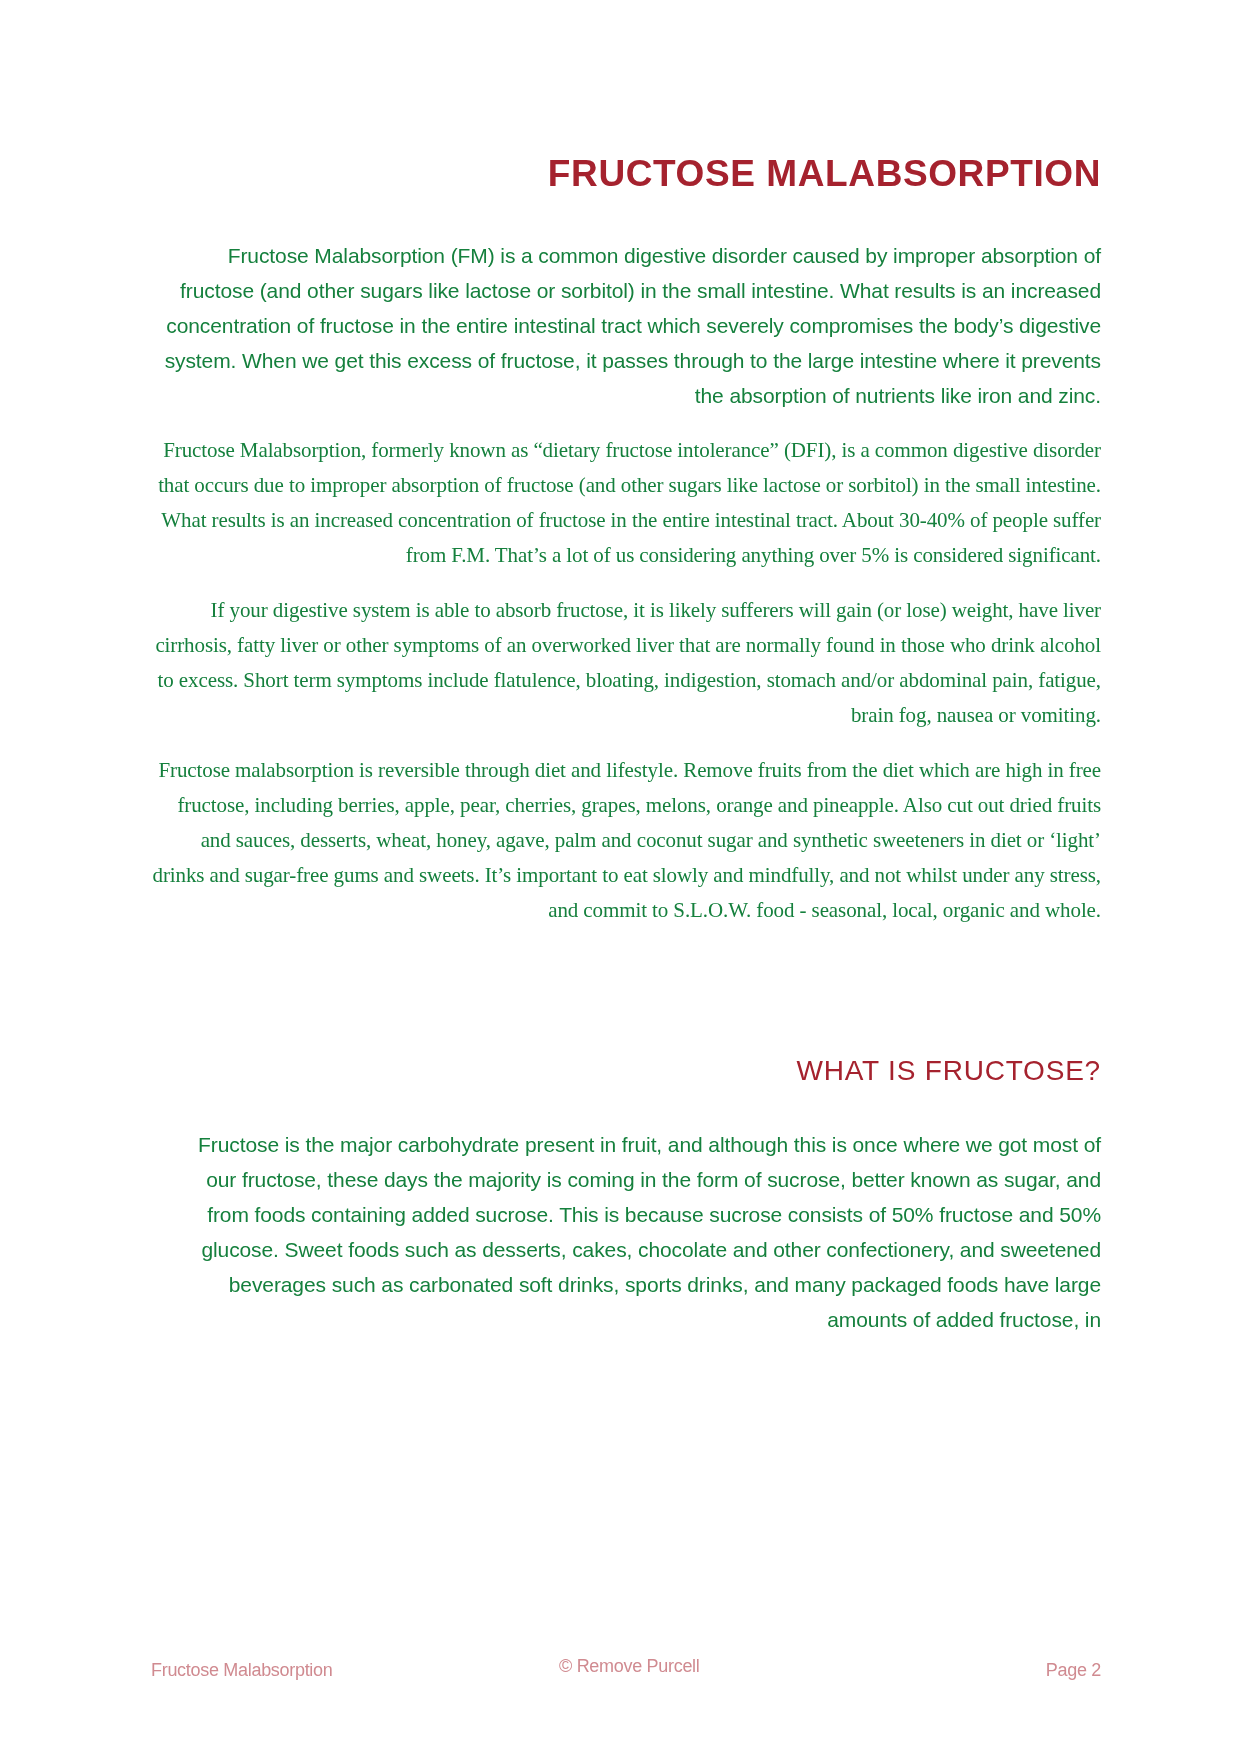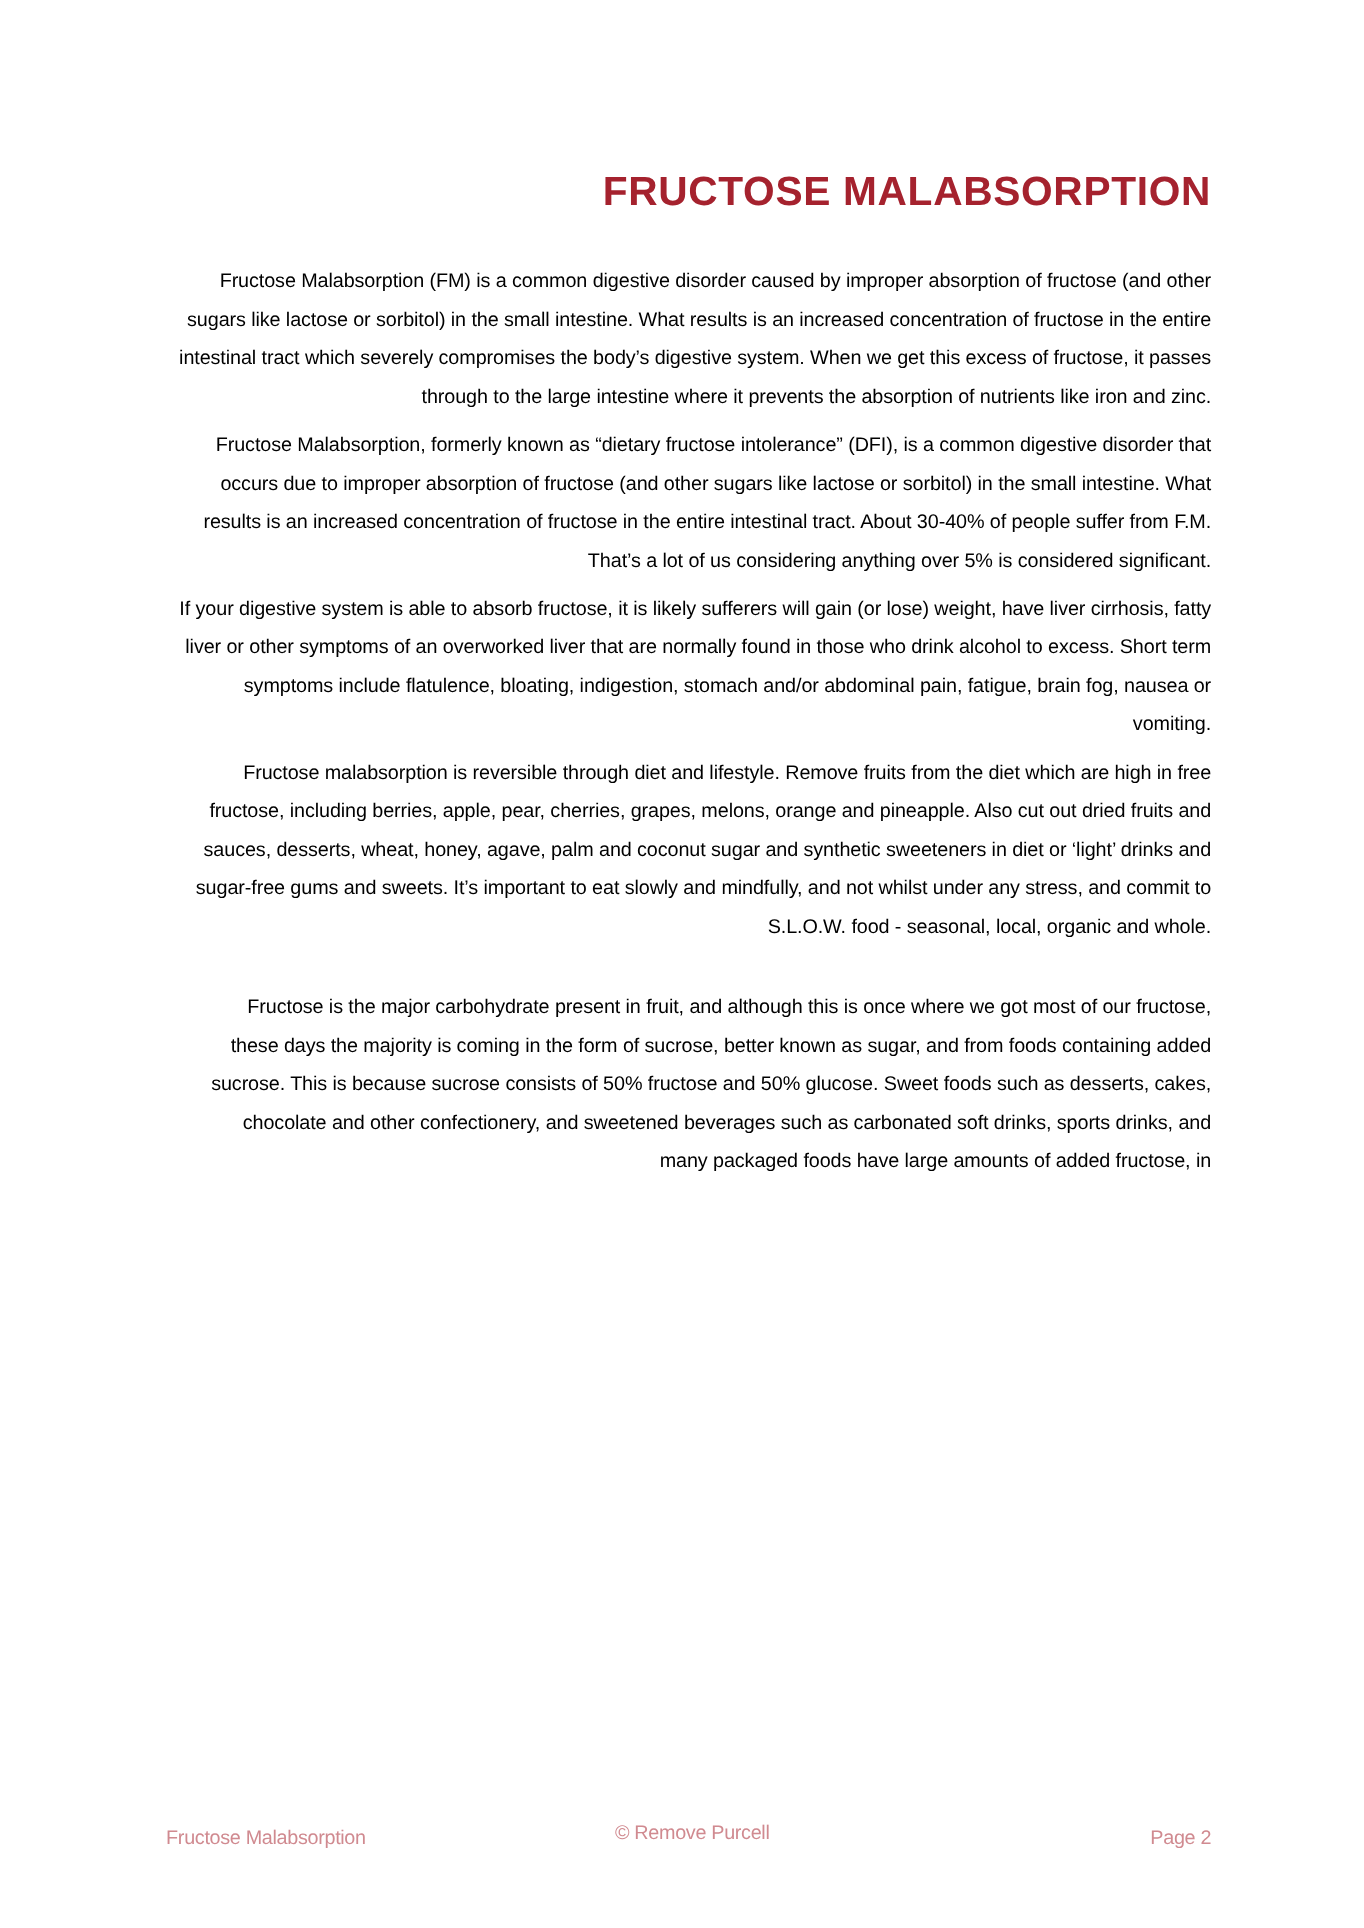--- a/index.html
+++ b/index.html
@@ -32,27 +32,27 @@
       margin: 0;
       font-family: "Liberation Sans", sans-serif;
       font-weight: bold;
       font-size: 37px;
       line-height: 44px;
       color: #A5222E;
       letter-spacing: 0.6px;
     }
     .para {
       margin: 0;
-      font-size: 18px;
+      font-size: 21px;
       line-height: 35px;
-      color: #000000;
+      color: #15803d;
       letter-spacing: -0.1px;
     }
     .p1 { margin-top: 42px; }
-    .p-gap { margin-top: 9px; }
+    .p-gap { margin-top: 20px; font-family: Liberation Serif, serif; }
     h2.sub-title {
       margin: 0;
       margin-top: 125px;
       font-family: "Liberation Sans", sans-serif;
       font-weight: normal;
       font-size: 28px;
       line-height: 36px;
       color: #A5222E;
       letter-spacing: 0.8px;
     }
@@ -76,20 +76,21 @@
 
 <div class="page">
   <div class="content">
     <h1 class="main-title">FRUCTOSE MALABSORPTION</h1>
 
     <p class="para p1">Fructose Malabsorption (FM) is a common digestive disorder caused by improper absorption of fructose (and other sugars like lactose or sorbitol) in the small intestine. What results is an increased concentration of fructose in the entire intestinal tract which severely compromises the body’s digestive system. When we get this excess of fructose, it passes through to the large intestine where it prevents the absorption of nutrients like iron and zinc.</p>
     <p class="para p-gap">Fructose Malabsorption, formerly known as “dietary fructose intolerance” (DFI), is a common digestive disorder that occurs due to improper absorption of fructose (and other sugars like lactose or sorbitol) in the small intestine. What results is an increased concentration of fructose in the entire intestinal tract. About 30-40% of people suffer from F.M. That’s a lot of us considering anything over 5% is considered significant.</p>
     <p class="para p-gap">If your digestive system is able to absorb fructose, it is likely sufferers will gain (or lose) weight, have liver cirrhosis, fatty liver or other symptoms of an overworked liver that are normally found in those who drink alcohol to excess. Short term symptoms include flatulence, bloating, indigestion, stomach and/or abdominal pain, fatigue, brain fog, nausea or vomiting.</p>
     <p class="para p-gap">Fructose malabsorption is reversible through diet and lifestyle. Remove fruits from the diet which are high in free fructose, including berries, apple, pear, cherries, grapes, melons, orange and pineapple. Also cut out dried fruits and sauces, desserts, wheat, honey, agave, palm and coconut sugar and synthetic sweeteners in diet or ‘light’ drinks and sugar-free gums and sweets. It’s important to eat slowly and mindfully, and not whilst under any stress, and commit to S.L.O.W. food - seasonal, local, organic and whole.</p>
 
+    <h2 class="sub-title">WHAT IS FRUCTOSE?</h2>
     <p class="para p6">Fructose is the major carbohydrate present in fruit, and although this is once where we got most of our fructose, these days the majority is coming in the form of sucrose, better known as sugar, and from foods containing added sucrose. This is because sucrose consists of 50% fructose and 50% glucose. Sweet foods such as desserts, cakes, chocolate and other confectionery, and sweetened beverages such as carbonated soft drinks, sports drinks, and many packaged foods have large amounts of added fructose, in</p>
   </div>
 
   <div class="footer">
     <span class="footer-left">Fructose Malabsorption</span>
     <span class="footer-center">© Remove Purcell</span>
     <span class="footer-right">Page 2</span>
   </div>
 </div>
 

